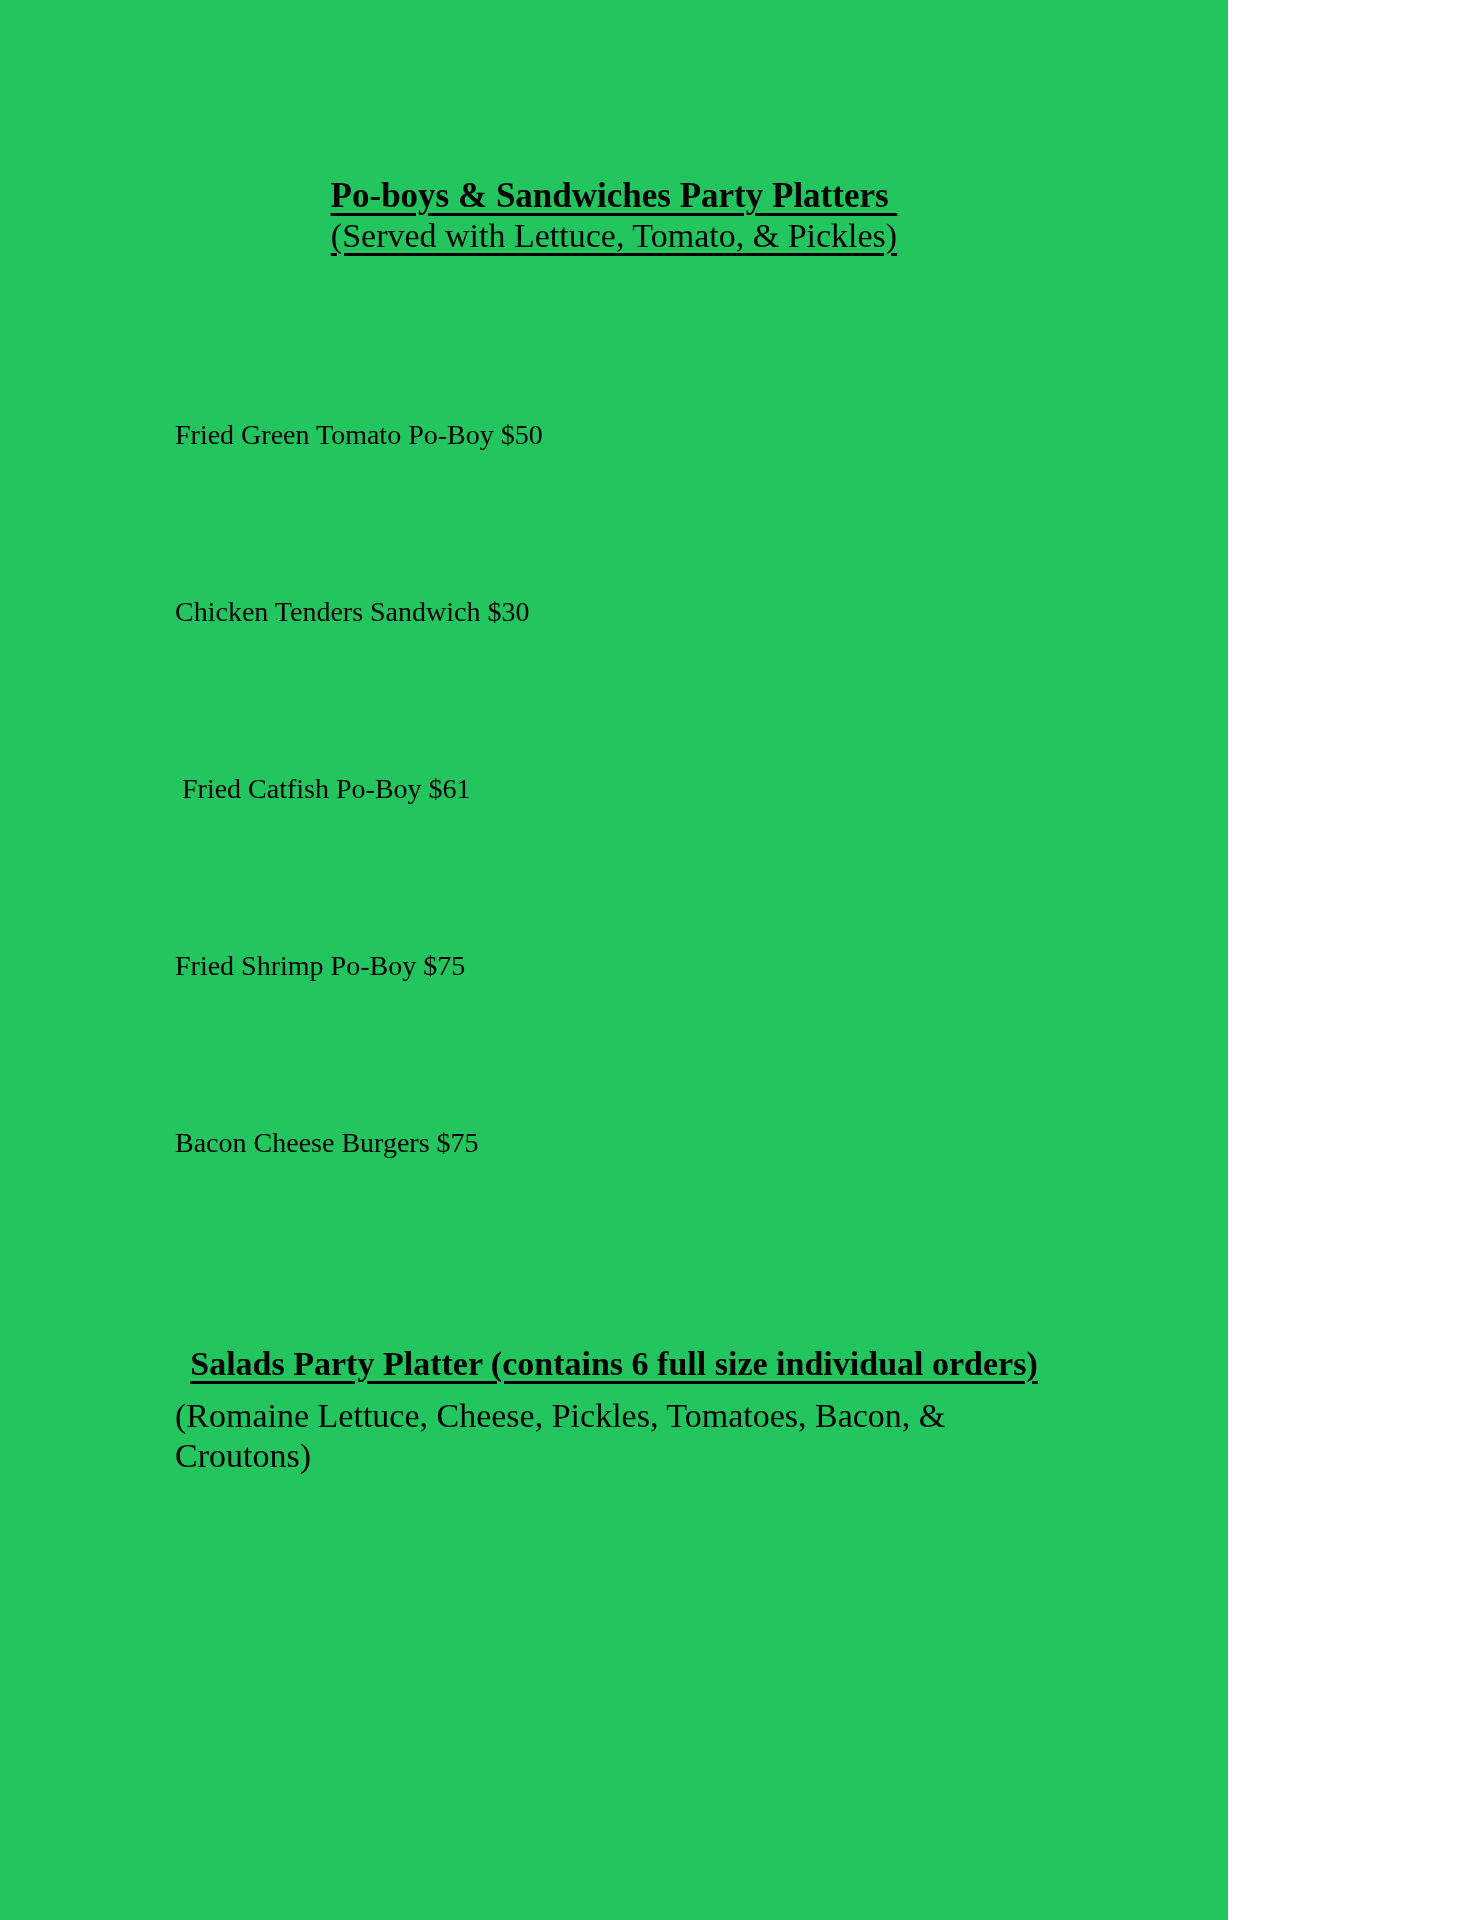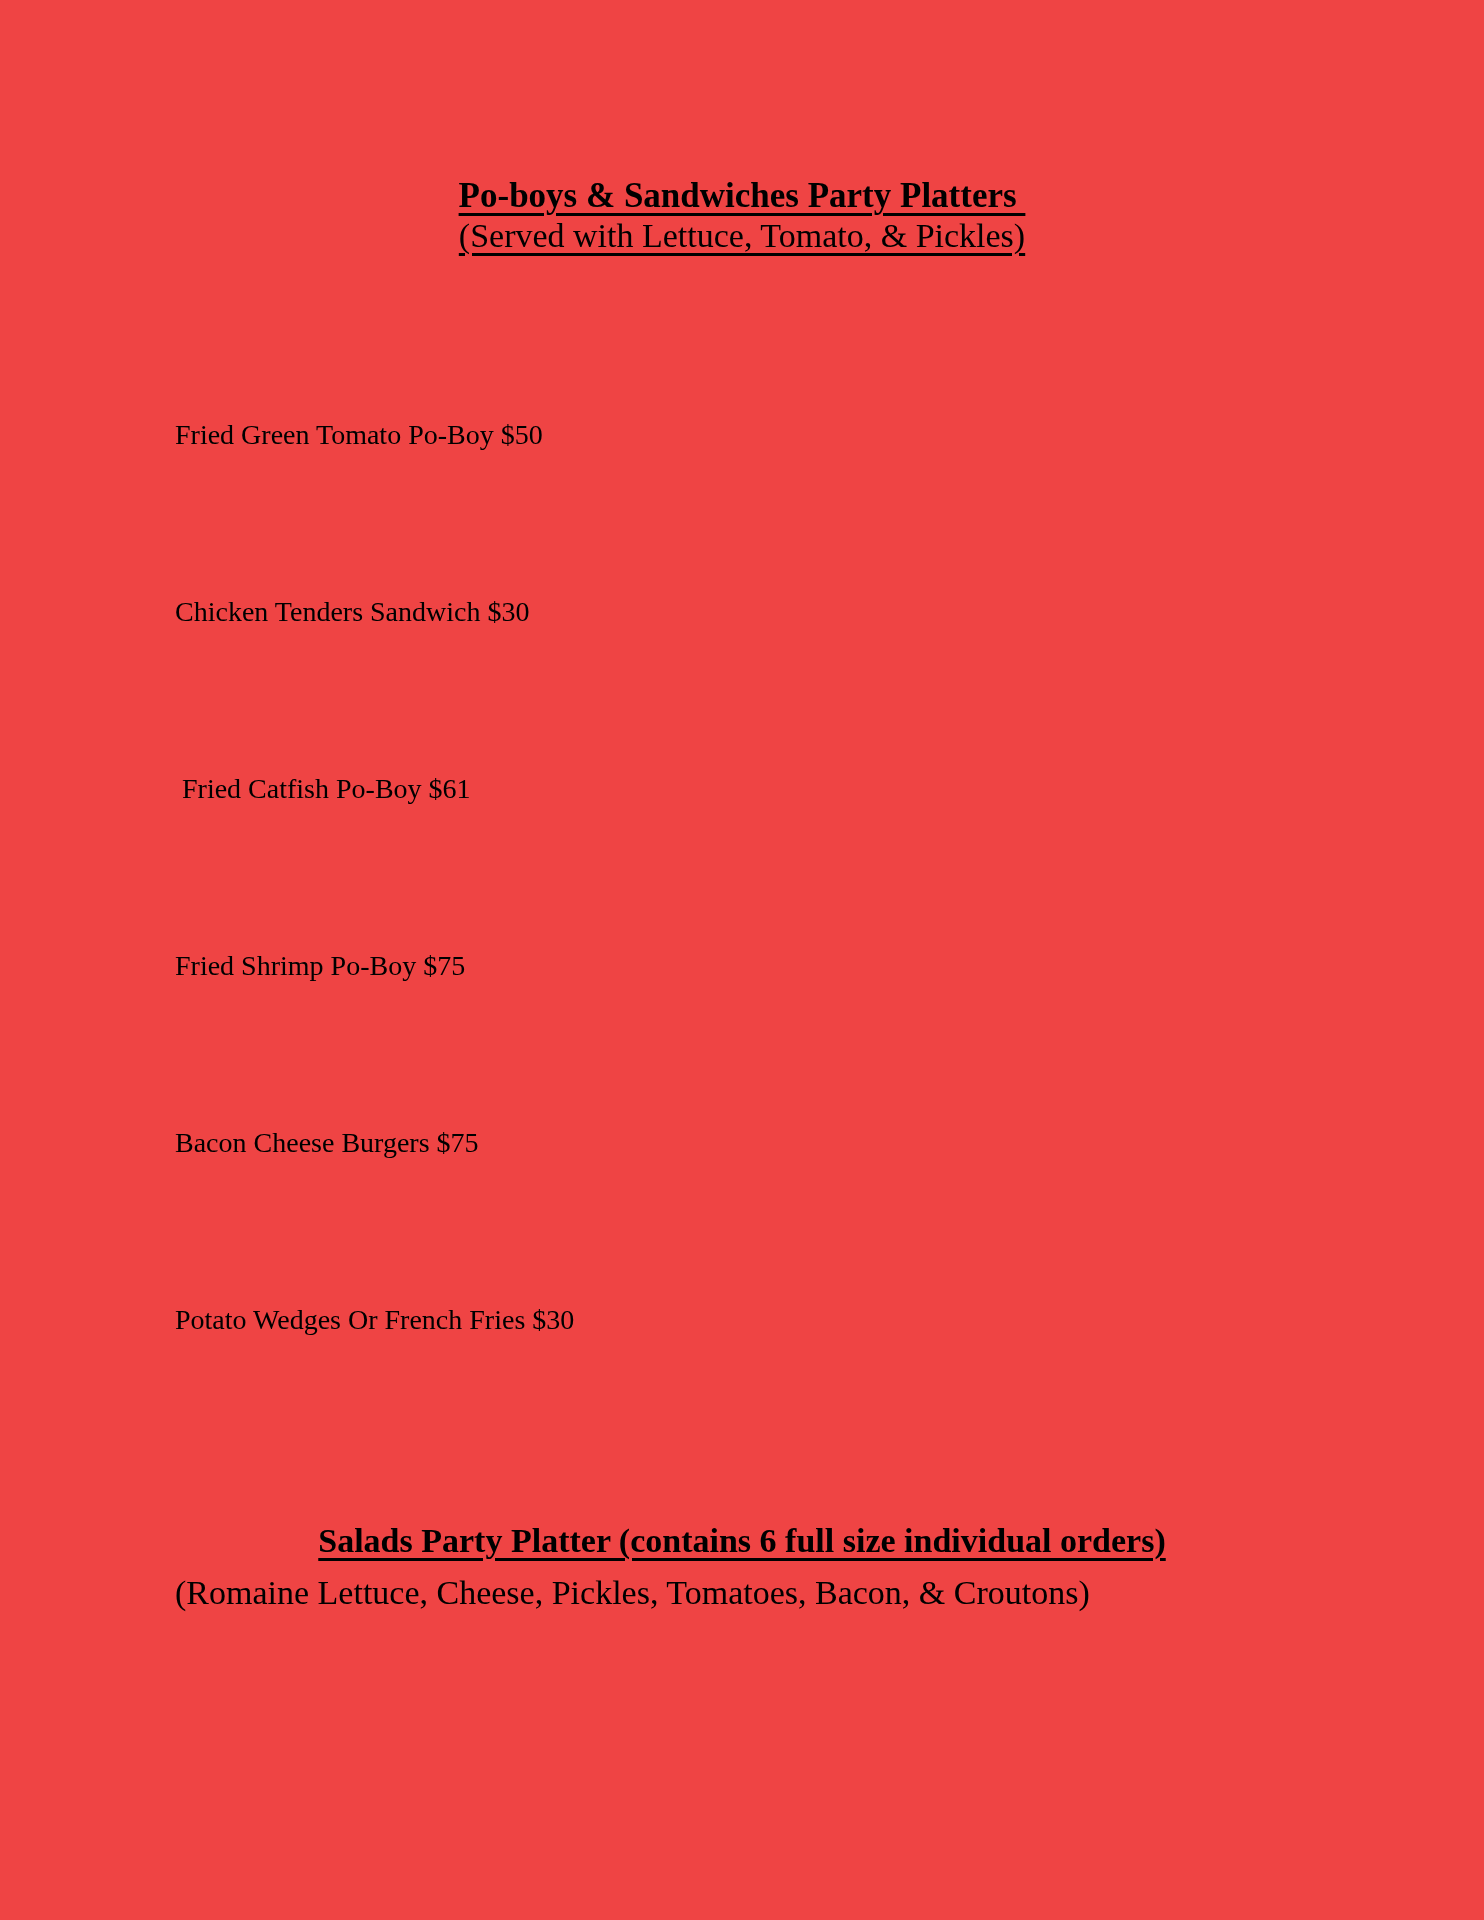--- a/index.html
+++ b/index.html
@@ -2,24 +2,24 @@
 <html><head>
 <meta charset="utf-8">
 <style>
   html, body {
     margin: 0;
     padding: 0;
     background: #ffffff;
   }
   .page {
     position: relative;
-    width: 1484px;
+    width: 1228px;
     height: 1920px;
     box-sizing: border-box;
-    background: #ef4444;
+    background: #22c55e;
     color: #000000;
     font-family: "Liberation Serif", "DejaVu Serif", serif;
     padding: 176px 175px 0 175px;
     overflow: hidden;
   }
   .doc-title {
     text-align: center;
     font-weight: bold;
     font-size: 35px;
     line-height: 40px;
@@ -75,21 +75,20 @@
 
   <div class="doc-title">Po-boys &amp; Sandwiches Party Platters </div>
   <div class="doc-subtitle">(Served with Lettuce, Tomato, &amp; Pickles)</div>
 
   <div class="poboys-list">
     <div>Fried Green Tomato Po-Boy $50</div>
     <div>Chicken Tenders Sandwich $30</div>
     <div> Fried Catfish Po-Boy $61</div>
     <div>Fried Shrimp Po-Boy $75</div>
     <div>Bacon Cheese Burgers $75</div>
-    <div>Potato Wedges Or French Fries $30</div>
   </div>
 
   <div class="section-header salads-header">Salads Party Platter (contains 6 full size individual orders)</div>
   <div class="section-subtitle">(Romaine Lettuce, Cheese, Pickles, Tomatoes, Bacon, &amp; Croutons)</div>
 
   <div class="salads-list">
     
     
     
     

